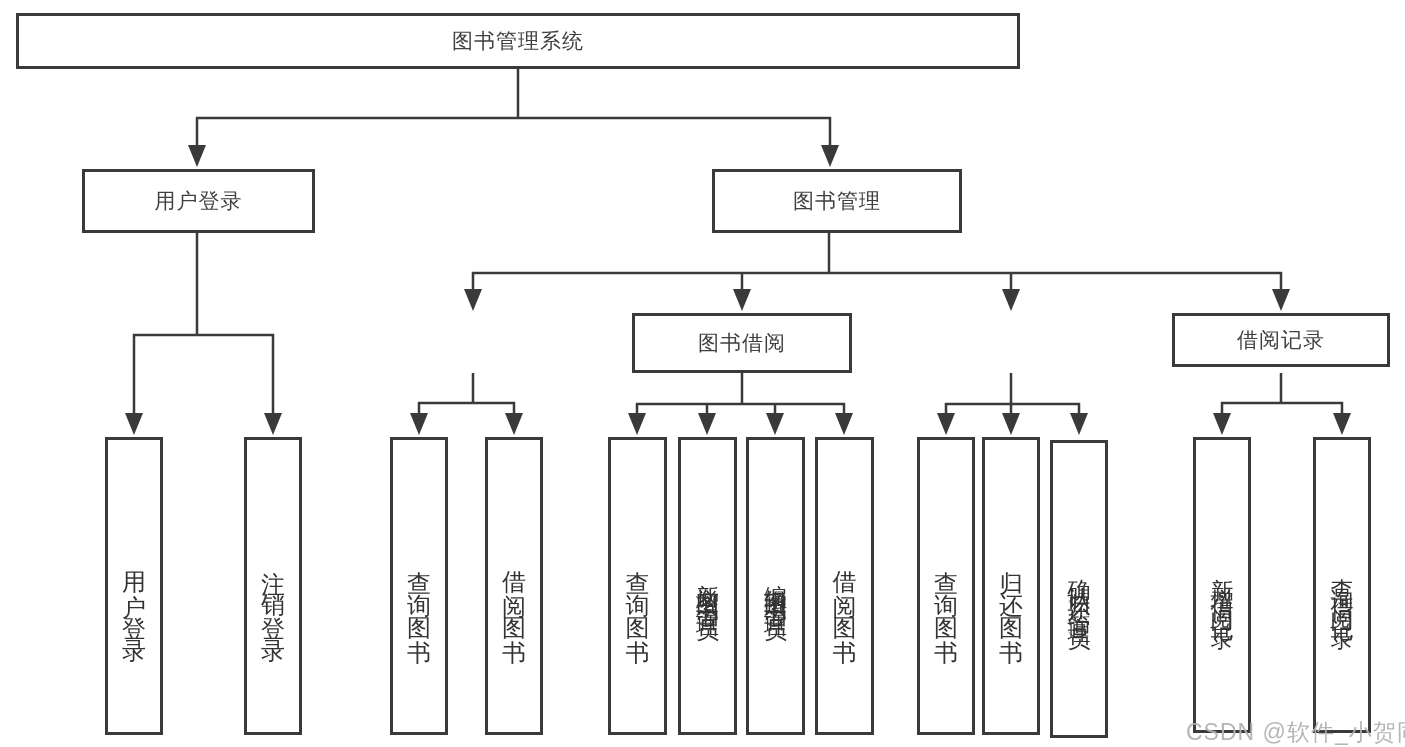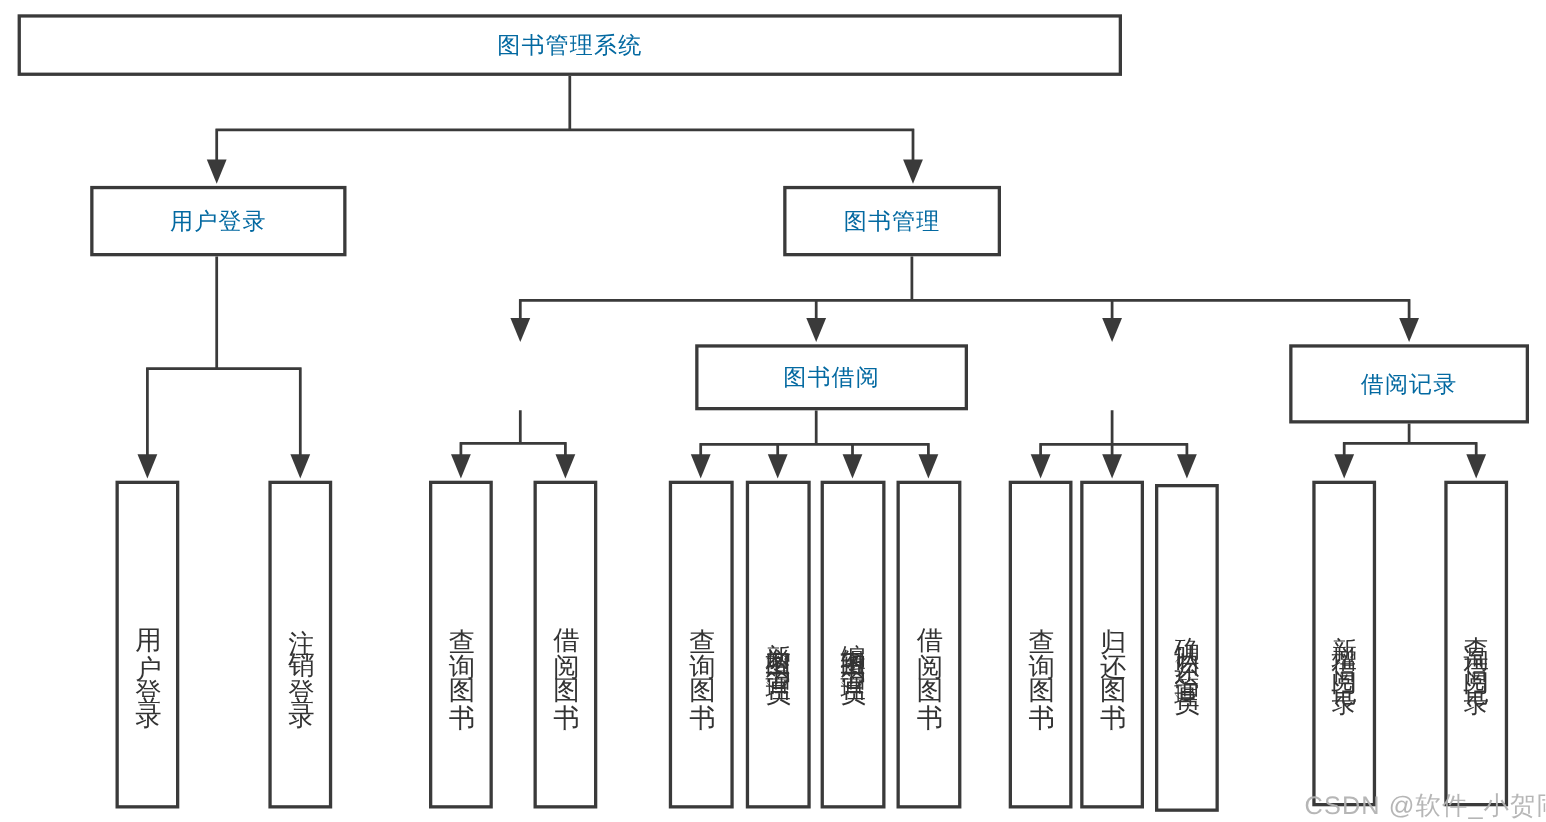--- a/index.html
+++ b/index.html
@@ -22,21 +22,21 @@
     position: absolute;
     box-sizing: border-box;
     background: #ffffff;
     border: 3px solid #3a3a3a;
     display: flex;
     align-items: center;
     justify-content: center;
   }
   .hlabel {
     font-size: 21px;
-    color: #0369a1;
+    color: #404040;
     letter-spacing: 1px;
     white-space: nowrap;
   }
   .vbox {
     writing-mode: vertical-rl;
     text-orientation: mixed;
   }
   .vlabel {
     color: #333333;
     white-space: nowrap;
@@ -105,28 +105,28 @@
     </g>
   </svg>
 
   <div class="box" style="left:16px; top:13px; width:1004px; height:56px;">
     <span class="hlabel">图书管理系统</span>
   </div>
 
   <div class="box" style="left:82px; top:169px; width:233px; height:64px;">
     <span class="hlabel">用户登录</span>
   </div>
-  <div class="box" style="left:712px; top:169px; width:198px; height:64px;">
+  <div class="box" style="left:712px; top:169px; width:250px; height:64px;">
     <span class="hlabel">图书管理</span>
   </div>
 
-  <div class="box" style="left:632px; top:313px; width:248px; height:60px;">
+  <div class="box" style="left:632px; top:313px; width:220px; height:60px;">
     <span class="hlabel">图书借阅</span>
   </div>
-  <div class="box" style="left:1172px; top:313px; width:218px; height:72px;">
+  <div class="box" style="left:1172px; top:313px; width:218px; height:54px;">
     <span class="hlabel">借阅记录</span>
   </div>
 
   <div class="box vbox" style="left:105px; top:437px; width:58px; height:298px;">
     <span class="vlabel vt4">用户登录</span>
   </div>
   <div class="box vbox" style="left:244px; top:437px; width:58px; height:298px;">
     <span class="vlabel vt4">注销登录</span>
   </div>
 

